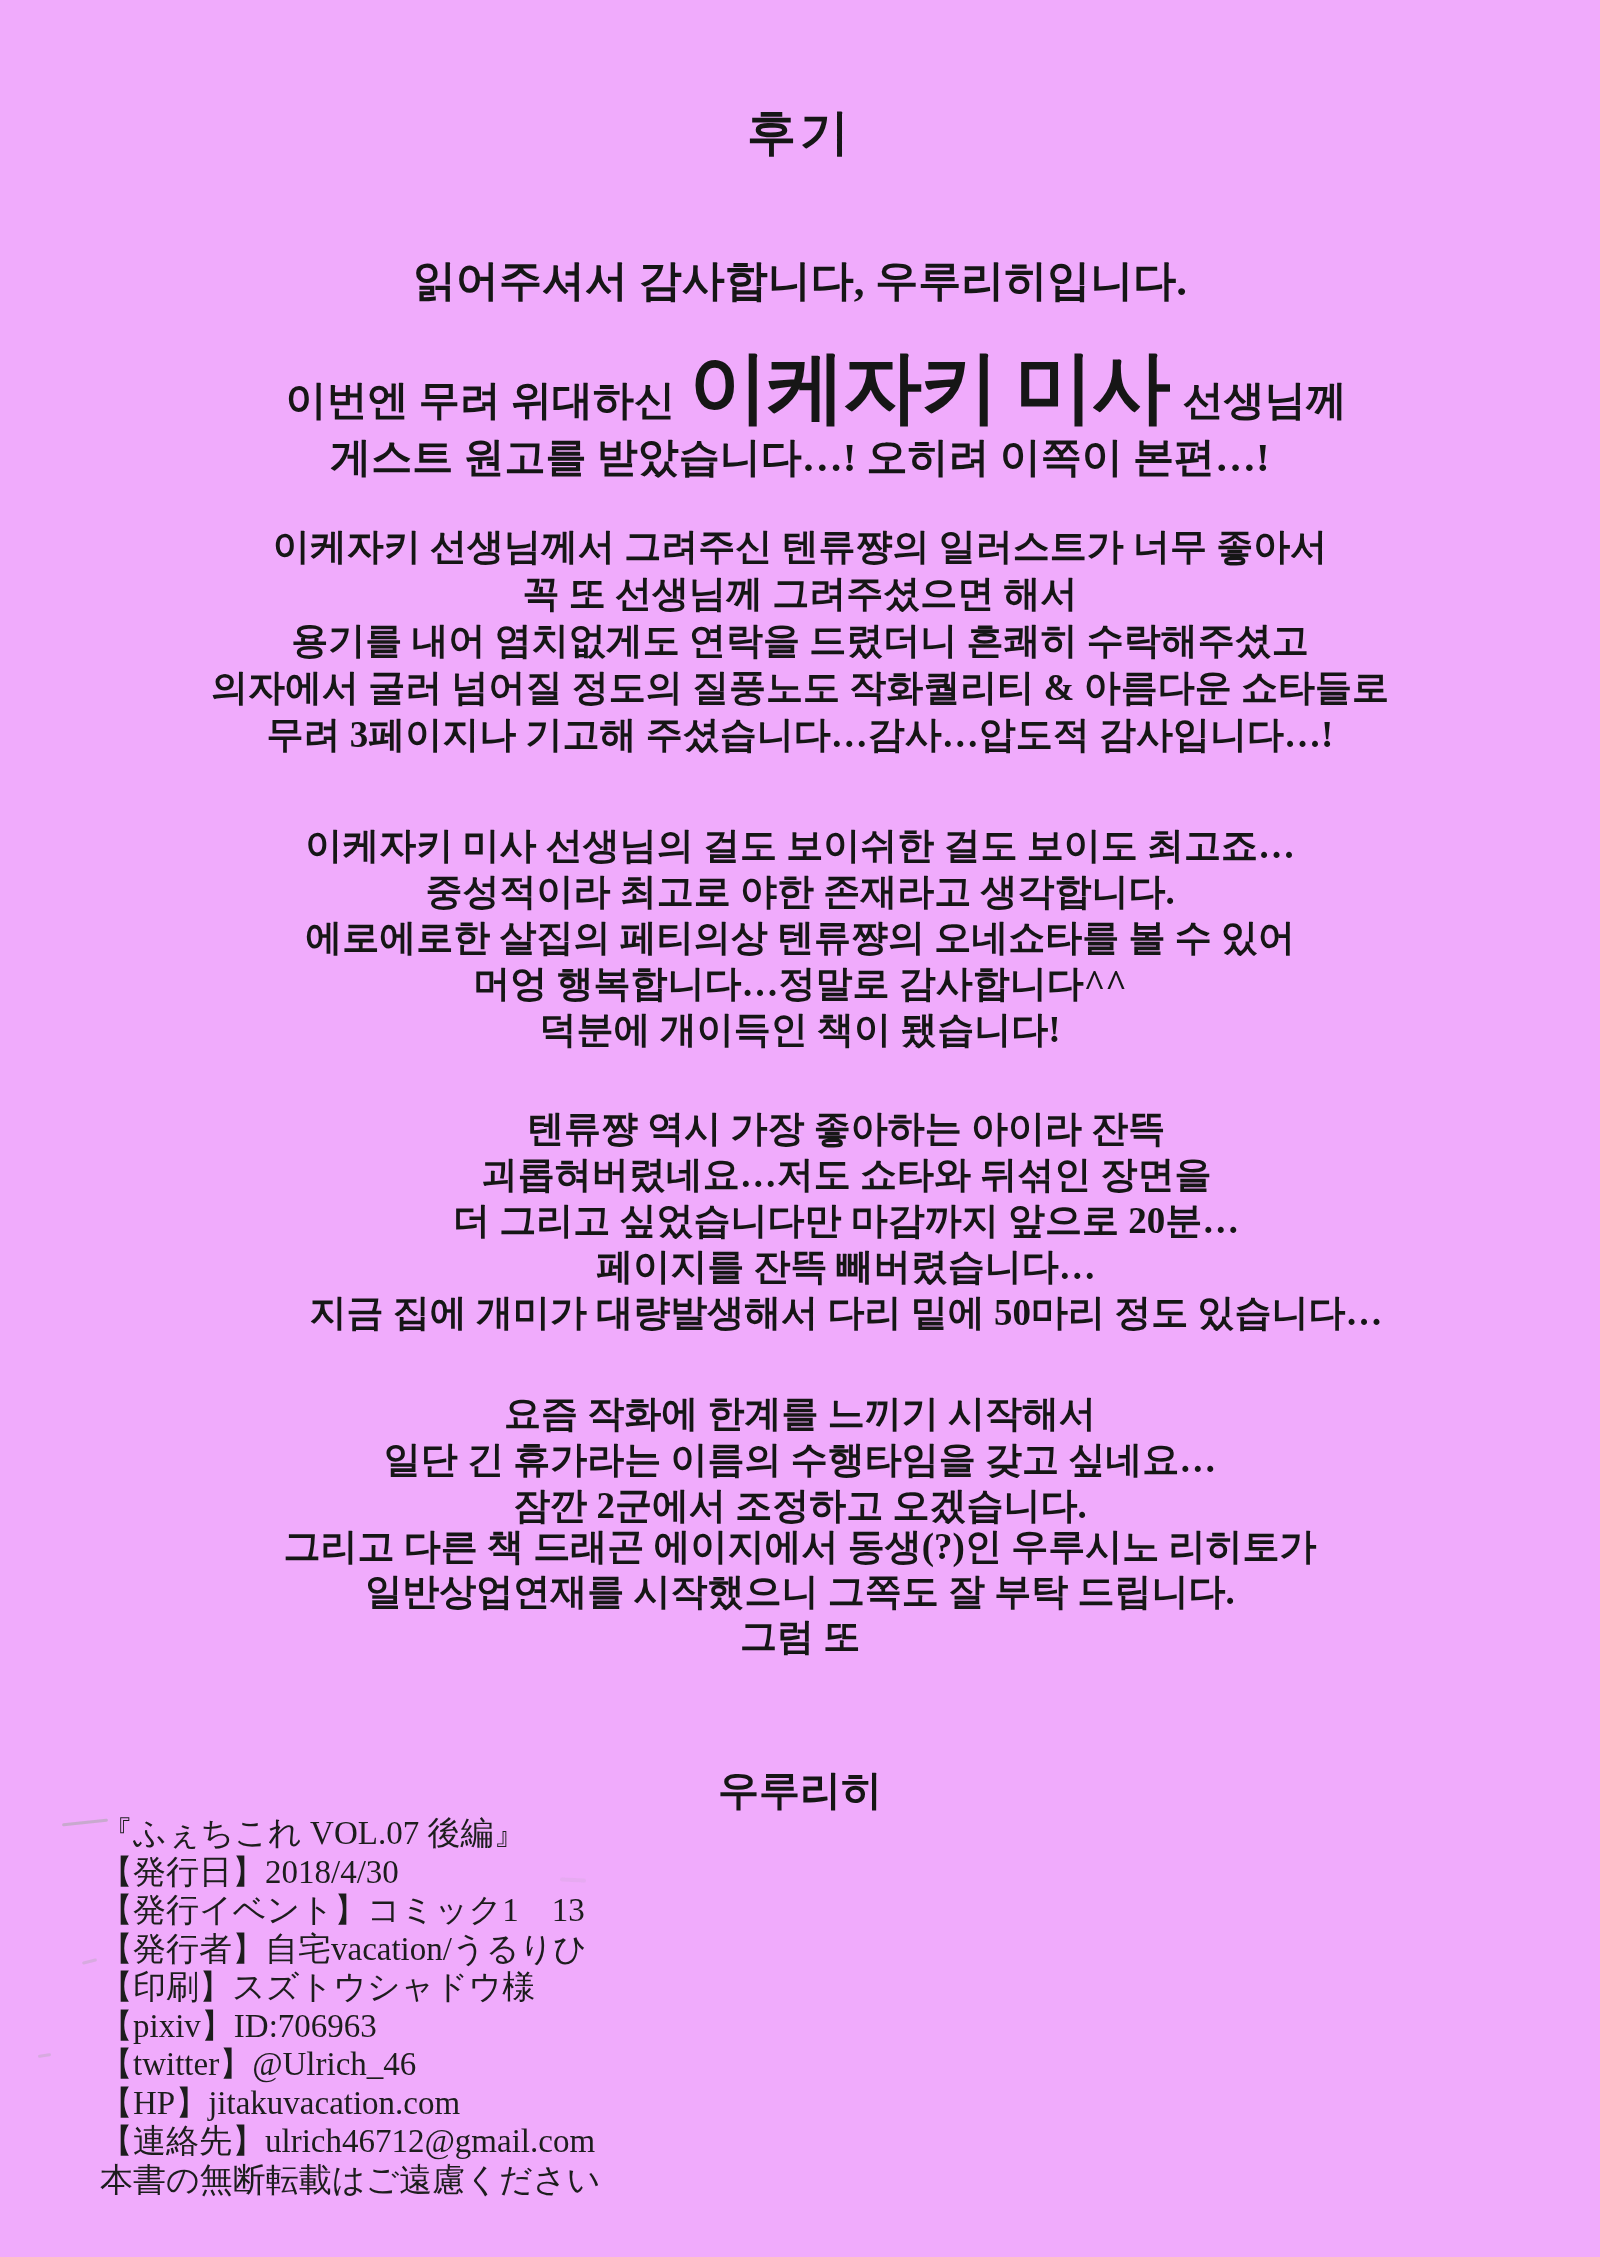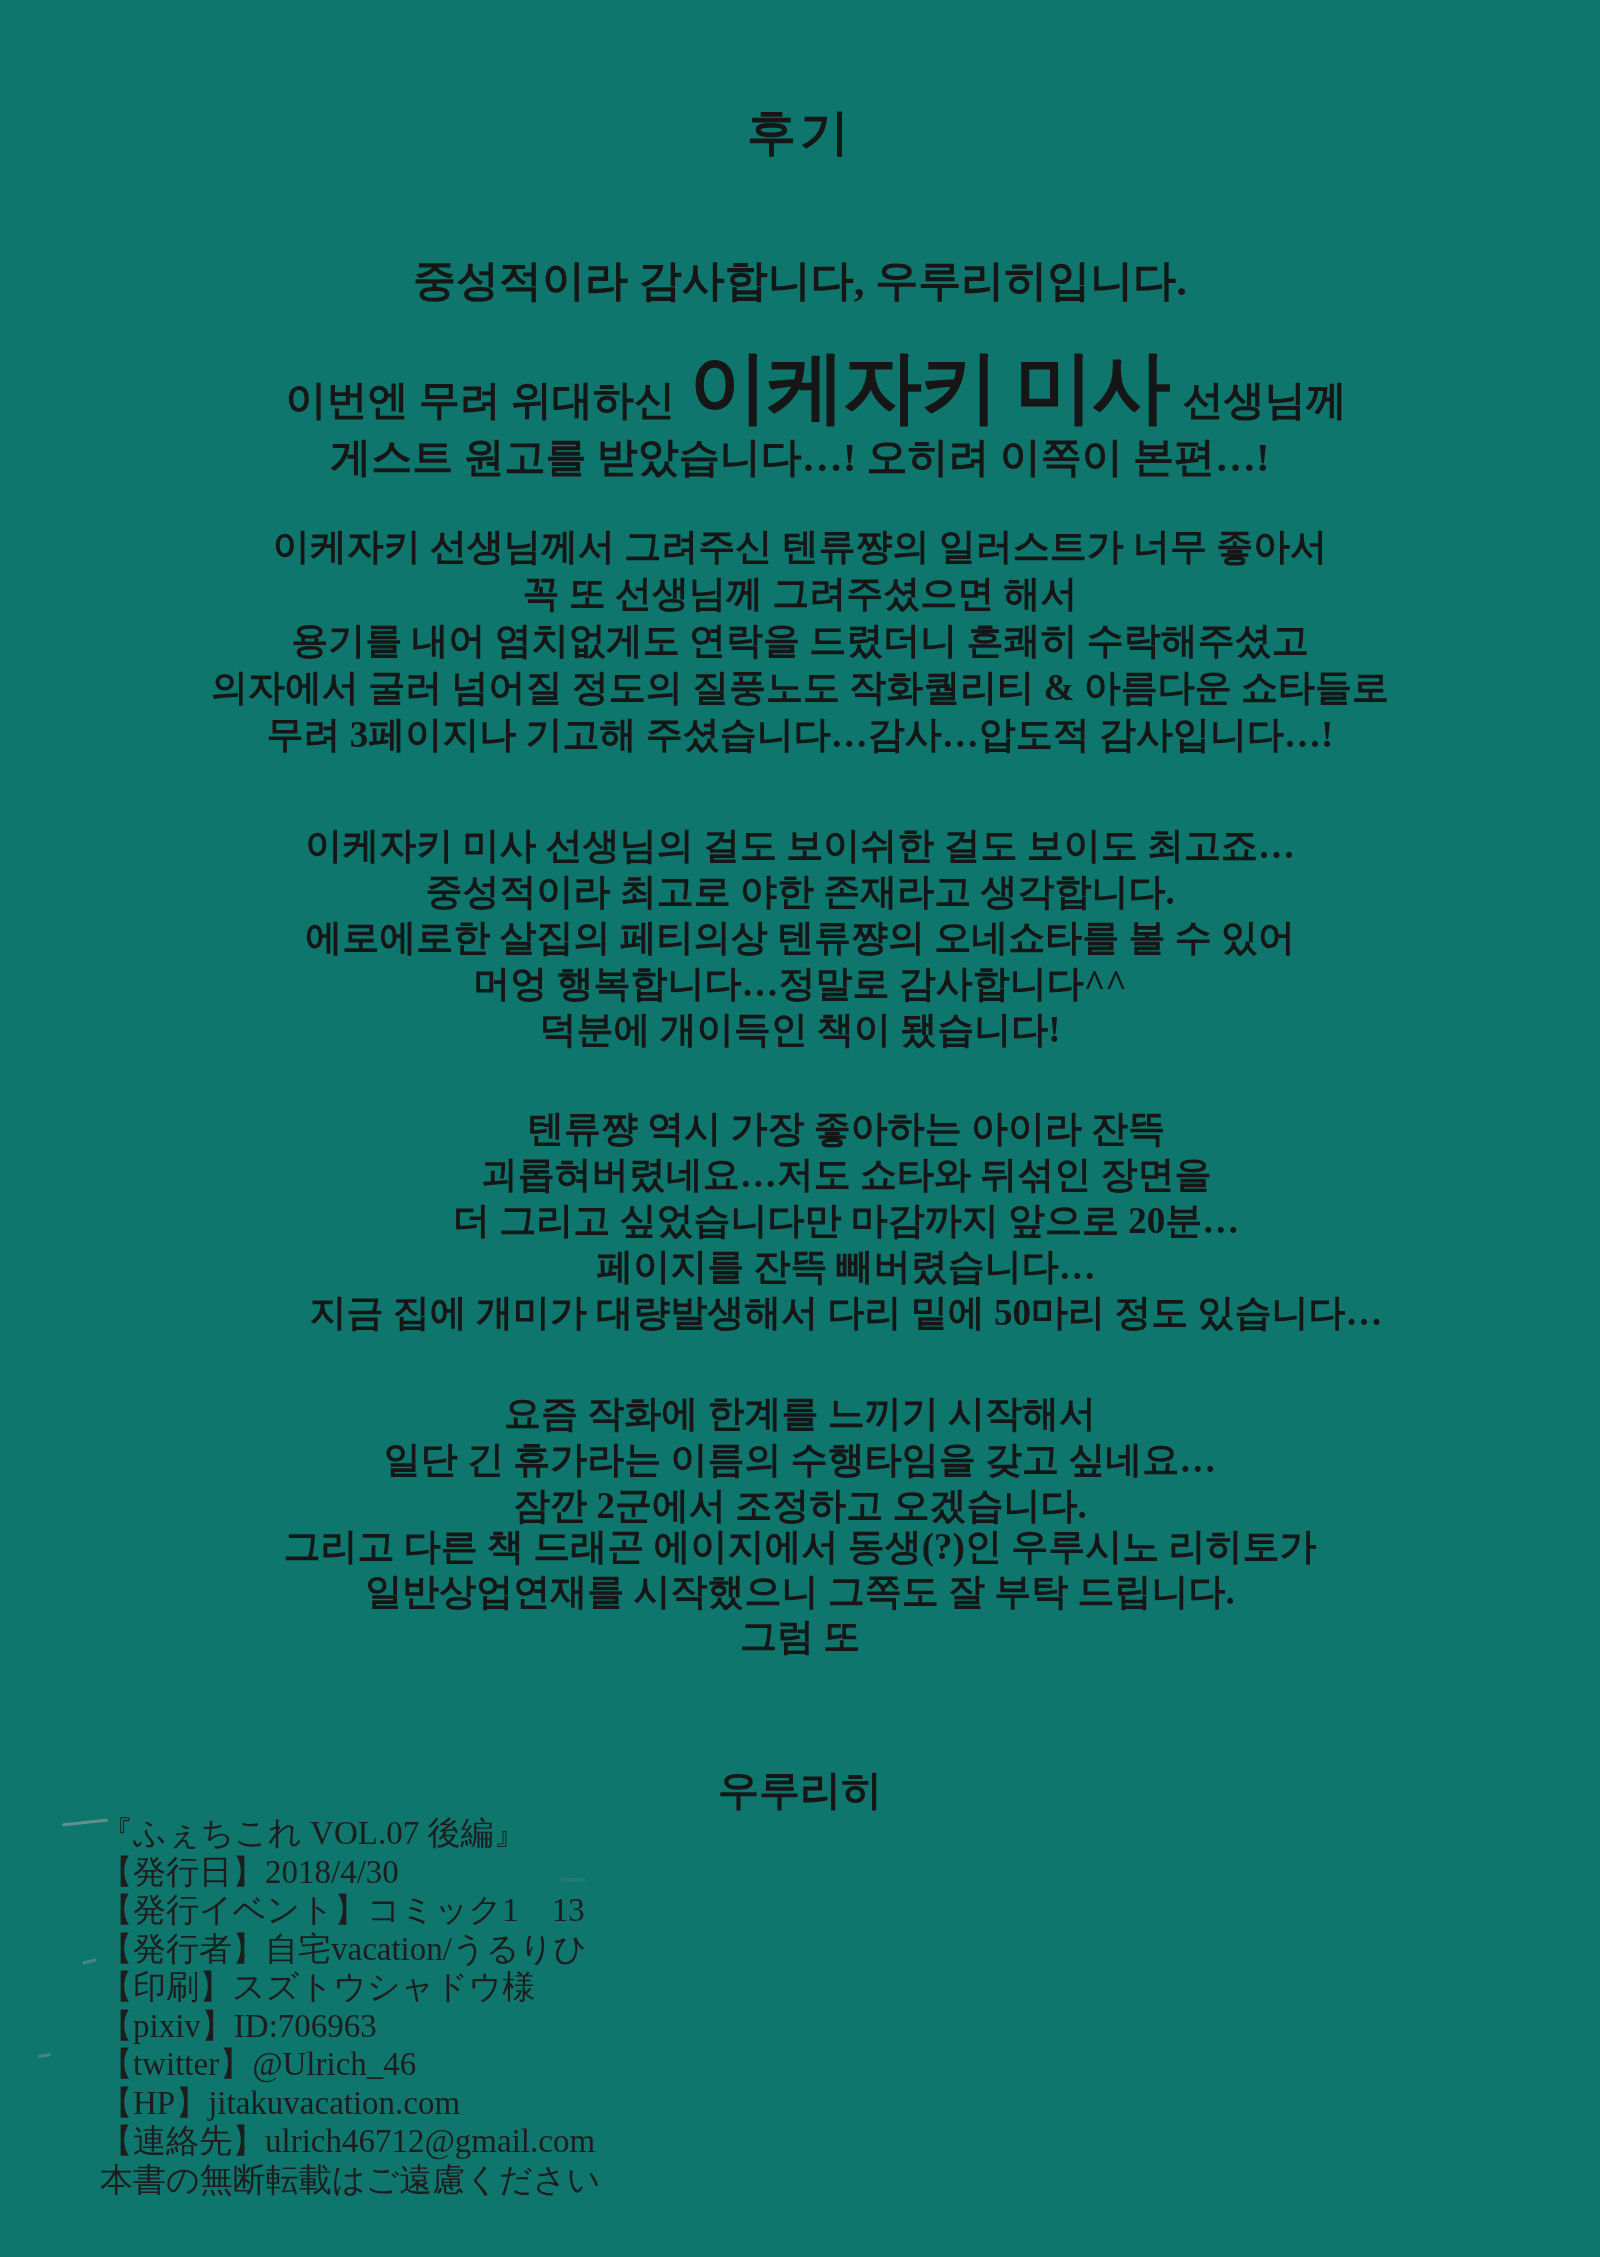--- a/index.html
+++ b/index.html
@@ -1,21 +1,21 @@
 <!DOCTYPE html>
 <html><head>
 <meta charset="utf-8">
 <style>
   html, body { margin: 0; padding: 0; background: #ffffff; }
   .page {
     position: relative;
     width: 1600px;
     height: 2257px;
     margin: 0 auto;
-    background: #0f766e;
+    background: #f0abfc;
     overflow: hidden;
     color: #161616;
     font-family: "Liberation Serif", "DejaVu Serif", serif;
   }
   .centered {
     position: absolute;
     left: 0;
     width: 100%;
     text-align: center;
     white-space: nowrap;
@@ -104,21 +104,21 @@
   .artifact-3 { left: 38px;  top: 2054px; width: 13px; height: 3px; transform: rotate(-8deg);  opacity: 0.35; }
   .artifact-4 { left: 560px; top: 1878px; width: 26px; height: 4px; transform: rotate(3deg);   opacity: 0.12; }
 </style>
 </head>
 <body>
 
 <div class="page">
 
   <div class="centered afterword-title">후기</div>
 
-  <div class="centered greeting">중성적이라 감사합니다, 우루리히입니다.</div>
+  <div class="centered greeting">읽어주셔서 감사합니다, 우루리히입니다.</div>
 
   <div class="guest-row">
     <span class="guest-small">이번엔 무려 위대하신</span>
     <span class="guest-name">이케자키 미사</span>
     <span class="guest-small">선생님께</span>
   </div>
 
   <div class="centered guest-line2">게스트 원고를 받았습니다…! 오히려 이쪽이 본편…!</div>
 
   <div class="para para-2">

